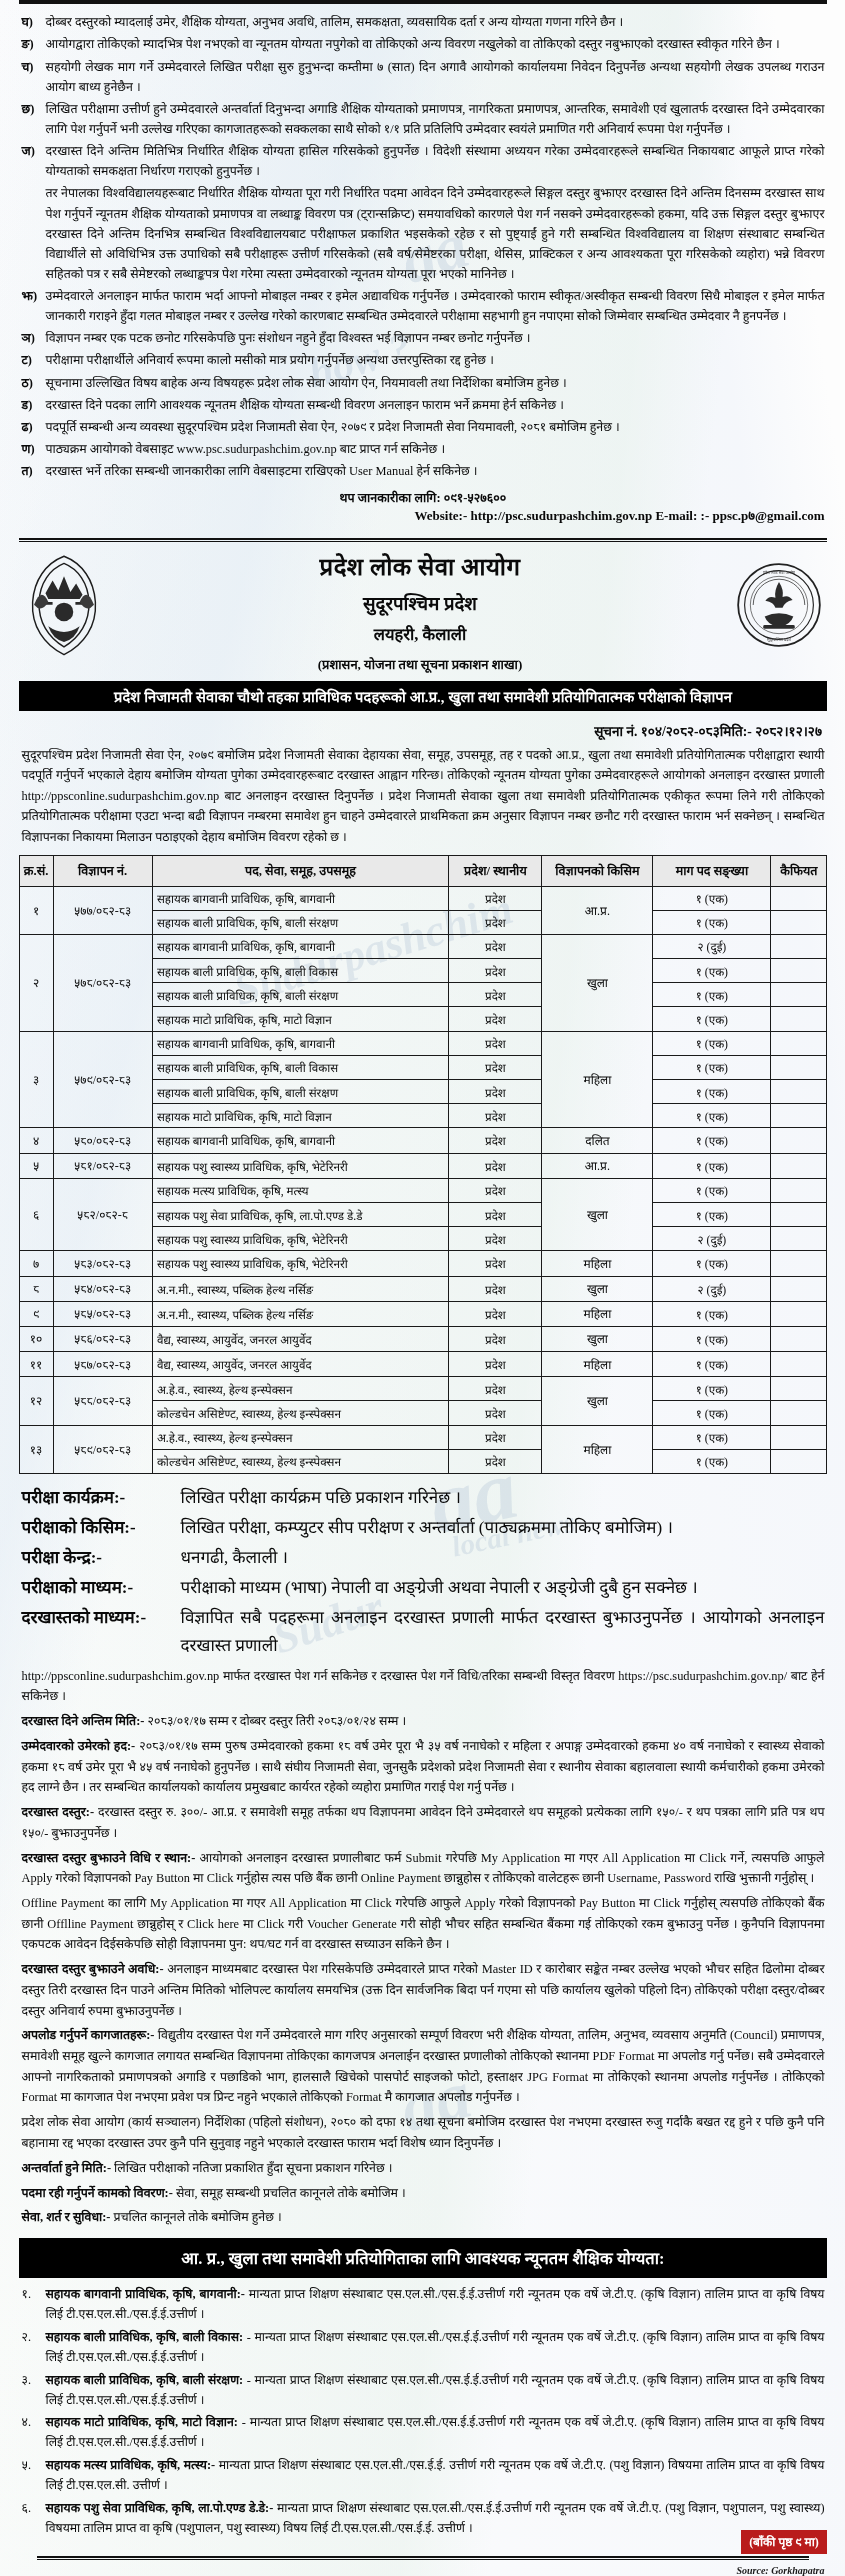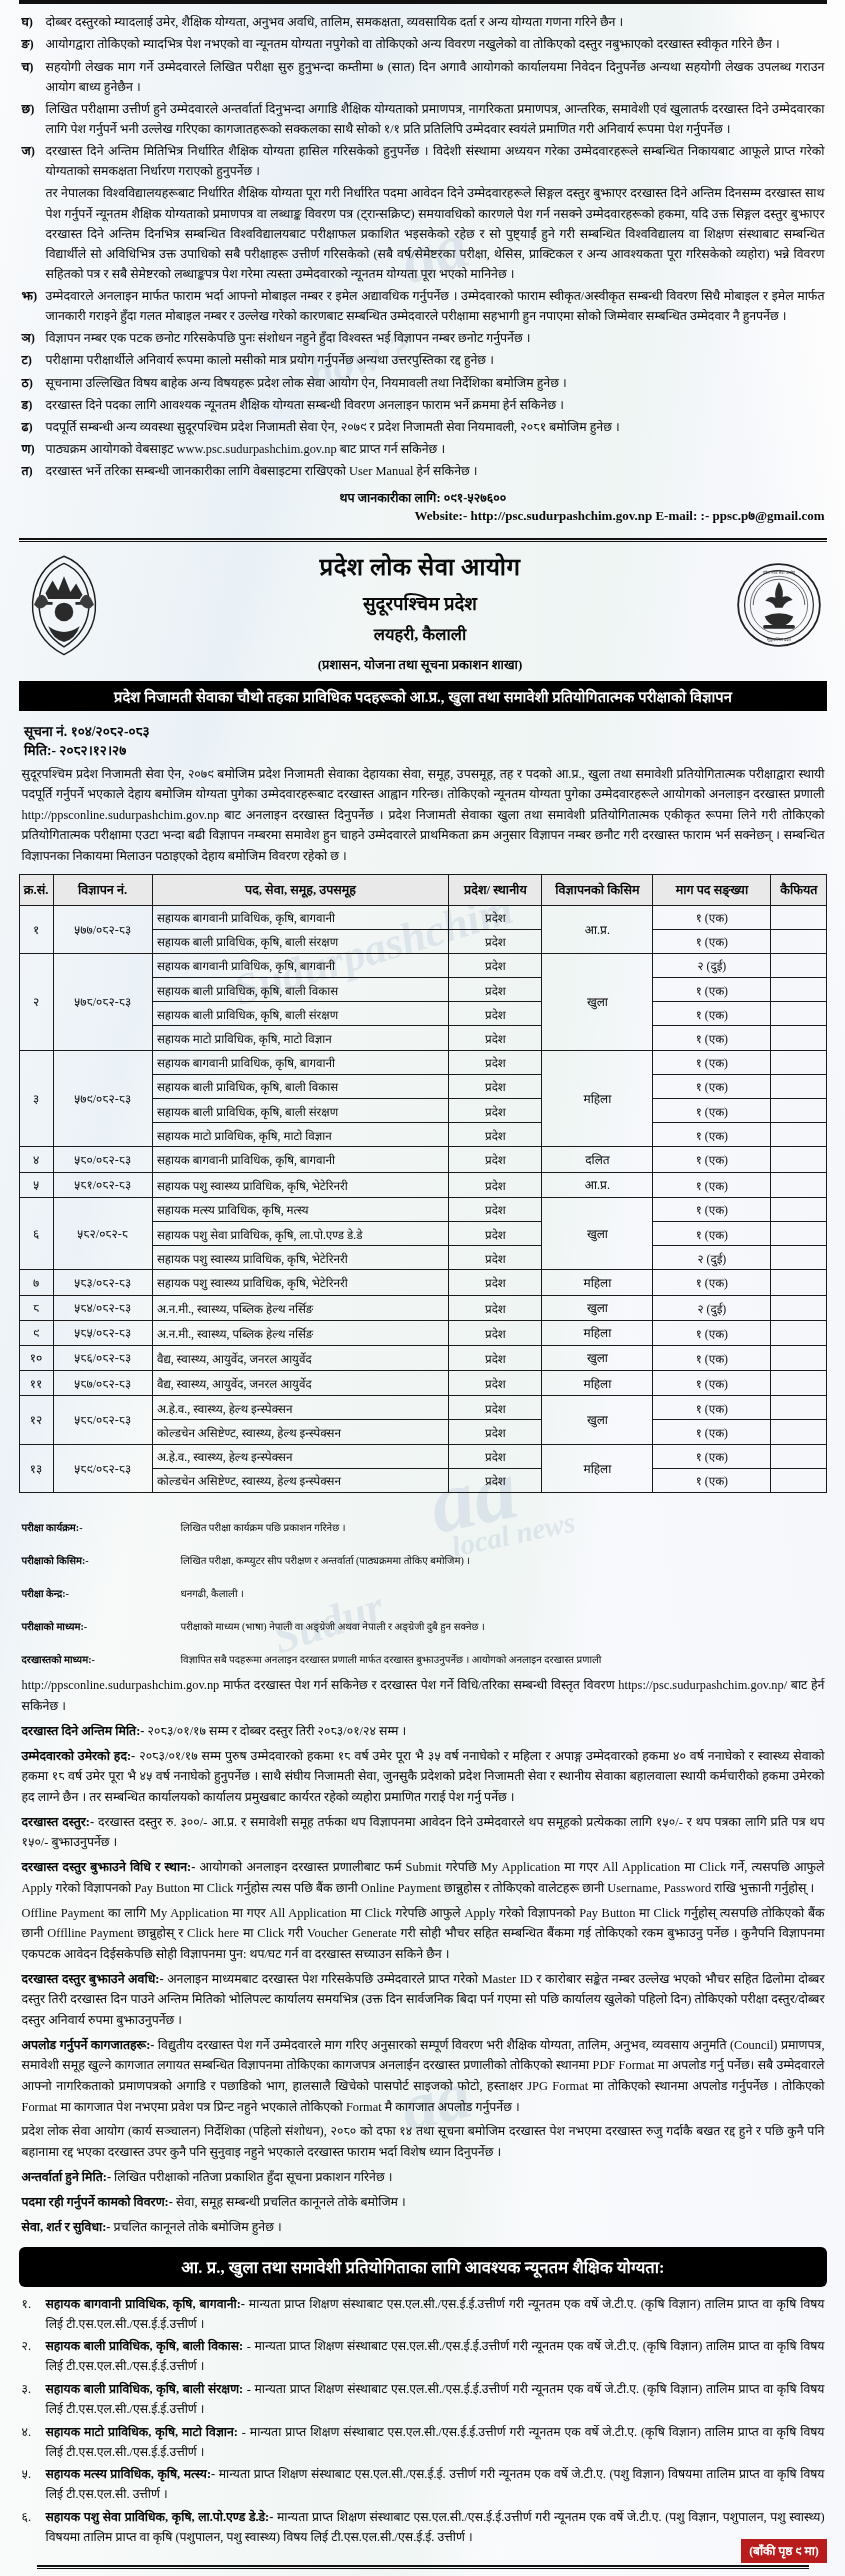--- a/index.html
+++ b/index.html
@@ -114,30 +114,29 @@
   .banner {
     background: #000;
     color: #fff;
     text-align: center;
     font-weight: bold;
     padding: 5px 7.2px 5.7px 7.2px;
     margin: 4.3px 18.6px 0 18.6px;
     font-size: 14.7px;
     letter-spacing: 0.1px;
   }
-  .banner.lg { font-size: 16.5px; padding: 7.9px 7.2px 9.3px 7.2px; margin-top: 10px; border-radius: 6px; }
+  .banner.lg { font-size: 16.5px; padding: 7.9px 7.2px 9.3px 7.2px; margin-top: 10px; }
 
   
   .meta-row {
     display: flex;
     justify-content: flex-end;
     padding: 10px 24px 1.4px 24px;
     font-size: 13.6px;
     font-weight: bold;
-    flex-direction: column;
   }
 
   .intro-para {
     padding: 2.9px 21.5px 0 21.5px;
     font-size: 12.4px;
     line-height: 1.66;
     text-align: justify;
   }
 
   
@@ -169,24 +168,23 @@
   .col-kind { width: 111px; }
   .col-num  { width: 118px; }
   .col-rem  { width: 56px; }
   td.rowspan-mid { text-align: center; font-size: 12px; }
 
   
   .def-block { padding: 10px 21.5px 0 21.5px; }
   .def-row {
     display: flex;
     align-items: flex-start;
-    font-size: 10px;
+    font-size: 17px;
     line-height: 1.6;
     margin-bottom: 2.9px;
-    margin-top: 17px;
   }
   .def-row .lbl { flex: 0 0 159px; font-weight: bold; }
   .def-row .val { flex: 1 1 auto; text-align: justify; }
 
   .flow-para {
     padding: 4.3px 21.5px 0 21.5px;
     font-size: 12.4px;
     line-height: 1.66;
     text-align: justify;
   }

